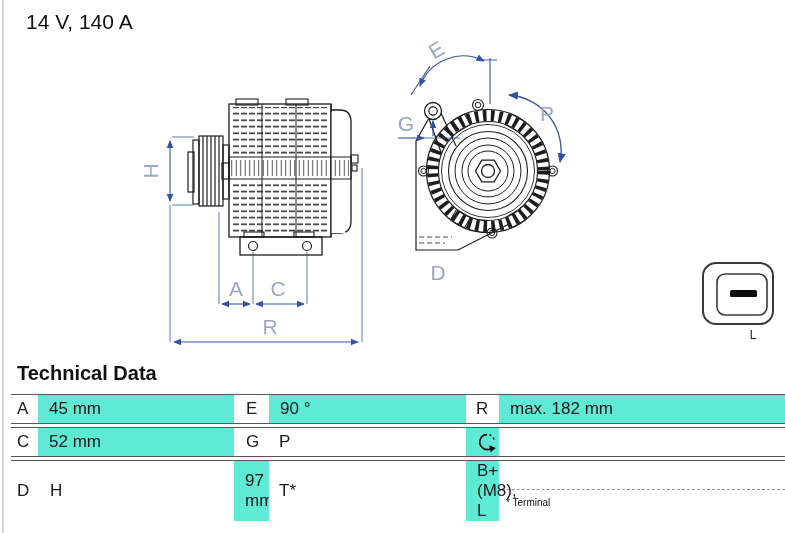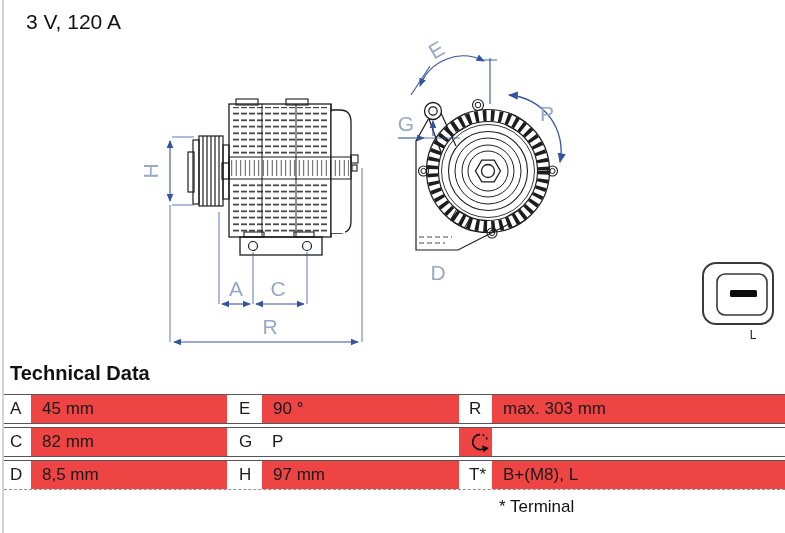--- a/index.html
+++ b/index.html
@@ -9,43 +9,43 @@
   }
   .page-edge{position:absolute;left:2px;top:0;bottom:0;width:2px;background:#d4d4d4;}
   .title{position:absolute;left:26px;top:10px;font-size:21px;color:#111;}
   svg.diagram{position:absolute;left:0;top:0;}
   
   .blk{stroke:#1d1d1d;fill:none;}
   .blu{stroke:#34549f;fill:none;}
   .dim-label{fill:#9aa8c6;font-size:21px;font-family:"Liberation Sans",sans-serif;}
   .conn-label{fill:#222;font-size:12px;font-family:"Liberation Sans",sans-serif;}
   
-  .tech{position:absolute;left:4px;top:362px;right:0;}
+  .tech{position:absolute;left:11px;top:362px;right:0;}
   .tech h2{margin:0 0 9px 6px;font-size:20px;font-weight:bold;color:#111;}
   .td-row{
     display:grid;grid-template-columns:27px 196px 35px 197px 33px 1fr;
     align-items:stretch;height:30px;box-sizing:border-box;
     border-top:1px solid #565656;border-bottom:1px solid #565656;
     margin-bottom:3px;background:#fff;
   }
   .td-row:last-of-type{border-bottom:1px dashed #8f8f8f;margin-bottom:0;}
   .cell{display:flex;align-items:center;font-size:17px;}
   .k{padding-left:6px;background:#fff;}
   .k2{padding-left:12px;}
   .k3{padding-left:10px;}
-  .v{background:#ef4444;padding-left:11px;}
-  .footnote{margin-left:495px;margin-top:7px;font-size:17px;color:#111;}
+  .v{background:#5eead4;padding-left:11px;}
+  .footnote{margin-left:495px;margin-top:7px;font-size:10px;color:#111;}
   .rot-icon{display:block;}
 </style>
 </head>
 <body>
 
 <div class="page-edge"></div>
 
-<div class="title">3 V, 120 A</div>
+<div class="title">14 V, 140 A</div>
 
 <svg class="diagram" width="785" height="360" viewBox="0 0 785 360">
   <defs>
     <marker id="arrB" viewBox="0 0 10 10" refX="8.5" refY="5" markerWidth="8" markerHeight="8" orient="auto-start-reverse">
       <path d="M0,1 L9.5,5 L0,9 Z" fill="#34549f"></path>
     </marker>
     <pattern id="fins" width="8" height="6.5" patternUnits="userSpaceOnUse">
       <line x1="1" y1="3.2" x2="7" y2="3.2" stroke="#1d1d1d" stroke-width="1.5"></line>
     </pattern>
     <pattern id="lam" width="4.5" height="18" patternUnits="userSpaceOnUse">
@@ -187,42 +187,41 @@
   <h2>Technical Data</h2>
 
   <div class="td-table">
 
     <div class="td-row">
       <div class="cell k">A</div>
       <div class="cell v">45 mm</div>
       <div class="cell k k2">E</div>
       <div class="cell v">90 °</div>
       <div class="cell k k3">R</div>
-      <div class="cell v">max. 303 mm</div>
+      <div class="cell v">max. 182 mm</div>
     </div>
 
     <div class="td-row">
       <div class="cell k">C</div>
-      <div class="cell v">82 mm</div>
+      <div class="cell v">52 mm</div>
       <div class="cell k k2">G</div>
       <div class="cell k k3">P</div>
       <div class="cell v">
 
         <svg class="rot-icon" width="22" height="24" viewBox="0 0 24 26">
           <path d="M 11,5 A 8 8 0 0 0 5.5,18.8" fill="none" stroke="#111" stroke-width="1.8"></path>
           <path d="M 5.5,18.8 A 8 8 0 0 0 15,20.3" fill="none" stroke="#111" stroke-width="1.8"></path>
           <path d="M 13.5,5 A 8 8 0 0 1 19,12.5" fill="none" stroke="#111" stroke-width="1.8" stroke-dasharray="2.4 2.6"></path>
           <polygon points="13.2,16.5 20.6,19.6 14.8,24.2" fill="#111"></polygon>
         </svg>
       </div>
     </div>
 
     <div class="td-row">
       <div class="cell k">D</div>
-      <div class="cell v">8,5 mm</div>
       <div class="cell k k2">H</div>
       <div class="cell v">97 mm</div>
       <div class="cell k k3">T*</div>
       <div class="cell v">B+(M8), L</div>
     </div>
 
   </div>
 
   <div class="footnote">* Terminal</div>
 </div>

